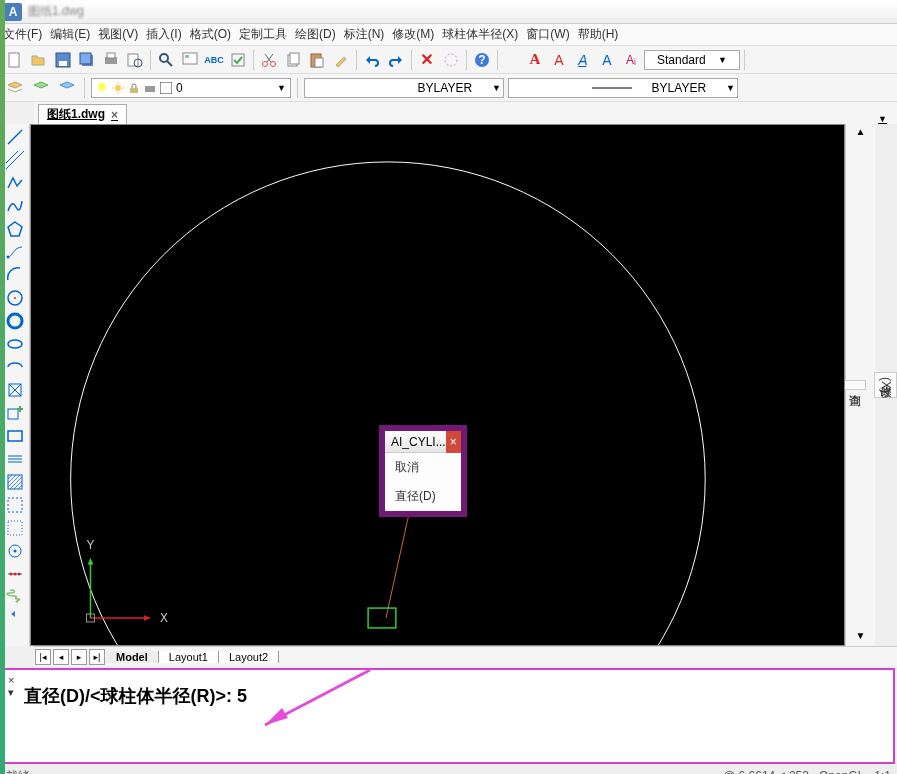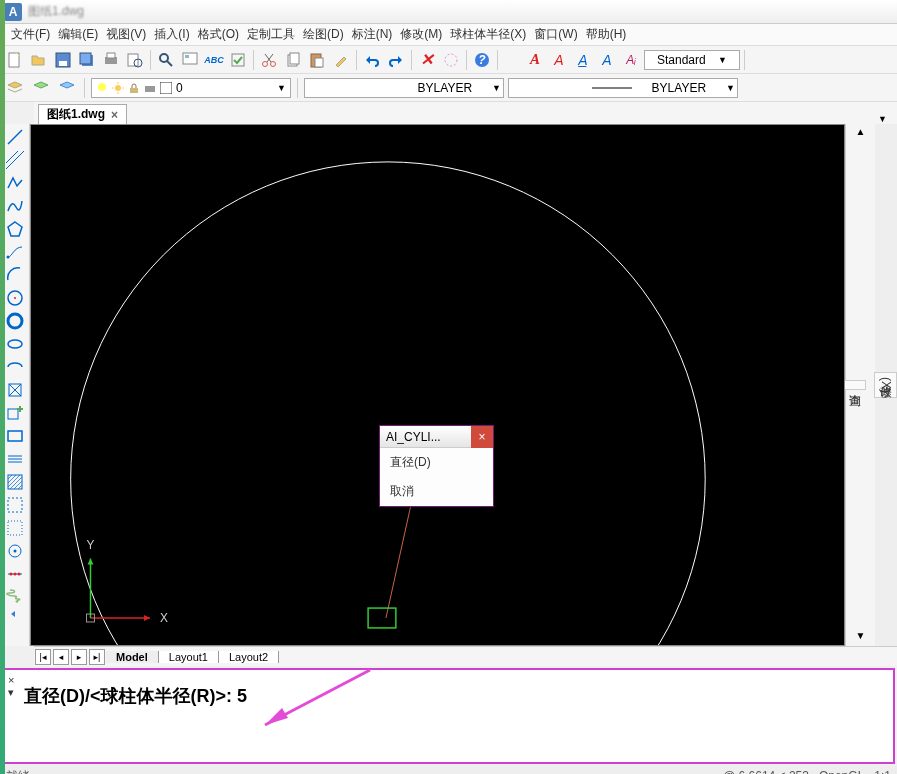--- a/index.html
+++ b/index.html
@@ -1,41 +1,41 @@
 <!DOCTYPE html>
 <html><head>
 <meta charset="utf-8">
 <style>
 * { margin:0; padding:0; box-sizing:border-box; font-family:"Microsoft YaHei","SimSun",sans-serif; font-size:12px; }
 body { width:897px; height:774px; background:#f0f0f0; overflow:hidden; position:relative; }
 .titlebar { height:24px; background:linear-gradient(#fff,#eee); border-bottom:1px solid #ccc; display:flex; align-items:center; padding:0 4px; }
 .titlebar .logo { width:18px; height:18px; background:#4a7ebb; color:#fff; text-align:center; line-height:18px; font-weight:bold; margin-right:6px; border-radius:2px; }
 .titlebar .title { color:#888; filter:blur(1px); }
-.menubar { height:22px; background:#fafafa; display:flex; align-items:center; padding:0 8px; gap:2px; border-bottom:1px solid #ddd; }
+.menubar { height:22px; background:#fafafa; display:flex; align-items:center; padding:0 0; gap:2px; border-bottom:1px solid #ddd; }
 .menubar span { padding:2px 3px; cursor:default; color:#333; }
 .toolbar1 { height:28px; background:#f5f5f5; display:flex; align-items:center; padding:0 4px; gap:2px; border-bottom:1px solid #ddd; }
-.tbtn { width:22px; height:22px; display:flex; align-items:center; justify-content:center; cursor:pointer; border-radius:2px;font-style:italic; }
+.tbtn { width:22px; height:22px; display:flex; align-items:center; justify-content:center; cursor:pointer; border-radius:2px; }
 .sep { width:1px; height:20px; background:#ccc; margin:0 2px; }
 .textcombo { height:20px; border:1px solid #aaa; background:#fff; padding:0 12px; display:flex; align-items:center; justify-content:space-between; }
 .toolbar2 { height:28px; background:#f5f5f5; display:flex; align-items:center; padding:0 4px; gap:4px; border-bottom:1px solid #ddd; }
 .layercombo { flex:0 0 200px; height:20px; border:1px solid #aaa; background:#fff; display:flex; align-items:center; padding:0 4px; gap:4px; }
 .propcombo { height:20px; border:1px solid #aaa; background:#fff; display:flex; align-items:center; padding:0 2px; justify-content:flex-end; gap:20px; }
 .green-edge { position:absolute; left:0; top:0; width:5px; height:100%; background:linear-gradient(#6a5,#3a7); z-index:10; pointer-events:none; }
-.tabstrip { margin-left:34px; height:22px; background:#f5f5f5; display:flex; align-items:flex-end; padding:0 4px; }
+.tabstrip { margin-left:34px; height:22px; background:#f5f5f5; display:flex; align-items:flex-end; padding:0 4px;text-decoration:underline; }
 .doctab { height:20px; background:#fff; border:1px solid #aaa; border-bottom:none; padding:0 8px; display:flex; align-items:center; gap:6px; font-weight:bold; }
 .doctab .close { color:#666; cursor:pointer; }
 .mainrow { display:flex; height:522px; }
 .lefttools, .righttools { width:30px; background:#f5f5f5; display:flex; flex-direction:column; align-items:center; padding:2px 0; gap:1px; border-right:1px solid #ccc; }
 .righttools { border-left:1px solid #ccc; border-right:none; }
 .vbtn { width:24px; height:22px; display:flex; align-items:center; justify-content:center; cursor:pointer; }
 .canvas-wrap { flex:1; position:relative; background:#000; border:1px solid #888; }
 .canvas-wrap svg { width:100%; height:100%; display:block; }
 .rightpanel { width:22px; background:#eee; display:flex; flex-direction:column; align-items:center; gap:8px; padding:20px 0; writing-mode:vertical-rl; font-size:11px; color:#333;}
 .rightpanel span { padding:4px 2px; border:1px solid #ccc; background:#fafafa; cursor:pointer; }
-.popup { position:absolute; background:#fdfdfd; border:1px solid #701a75; box-shadow:2px 2px 6px rgba(0,0,0,.3); width:115px; }
+.popup { position:absolute; background:#fdfdfd; border:6px solid #701a75; box-shadow:2px 2px 6px rgba(0,0,0,.3); width:88px; }
 .popup .ph { height:22px; background:linear-gradient(#fff,#e5e5e5); display:flex; align-items:center; justify-content:space-between; padding:0 0 0 6px; border-bottom:1px solid #ccc; font-size:11px; }
 .popup .ph .xb { width:22px; height:22px; background:#d04a3c; color:#fff; text-align:center; line-height:22px; cursor:pointer; }
 .popup .pi { padding:6px 10px; cursor:pointer; font-size:12px; color:#333; }
 .layout-tabs { height:20px; background:#f5f5f5; display:flex; align-items:center; margin-left:34px; border-top:1px solid #ccc; }
 .layout-tabs .navb { width:16px; height:16px; border:1px solid #999; background:#fff; display:flex; align-items:center; justify-content:center; margin:0 1px; font-size:9px; cursor:pointer; }
 .layout-tabs .lt { padding:0 10px; border-right:1px solid #999; font-size:11px; background:#fff; cursor:pointer; }
 .layout-tabs .lt.active { font-weight:bold; background:#eee; }
 .cmdarea { border:2px solid #d040d0; height:96px; margin:2px; background:#fff; padding:4px 6px; font-family:"SimSun",monospace; font-size:14px; position:relative; }
 .cmdarea .xc { position:absolute; left:4px; top:4px; font-size:11px; color:#333; }
 .cmdarea .lines { margin-left:14px; line-height:16px; white-space:pre; }
@@ -394,22 +394,22 @@
         <text x="70" y="4" fill="#ccc" font-size="12">X</text>
         <text x="-4" y="-70" fill="#ccc" font-size="12">Y</text>
       </g>
       <rect x="340" y="480" width="28" height="20" fill="none" stroke="#3c3" stroke-width="1.5"></rect>
     </svg>
     <div class="popup" style="left:348px;top:300px">
       <div class="ph">
         <span>AI_CYLI...</span>
         <span class="xb">×</span>
       </div>
+      <div class="pi">取消</div>
       <div class="pi">直径(D)</div>
-      <div class="pi">取消</div>
     </div>
   </div>
 
   <div class="righttools">
      <div style="height:14px;font-size:10px">▲</div>
      <div style="flex:1"></div>
      <div style="height:14px;font-size:10px">▼</div>
   </div>
 
   <div class="rightpanel">

